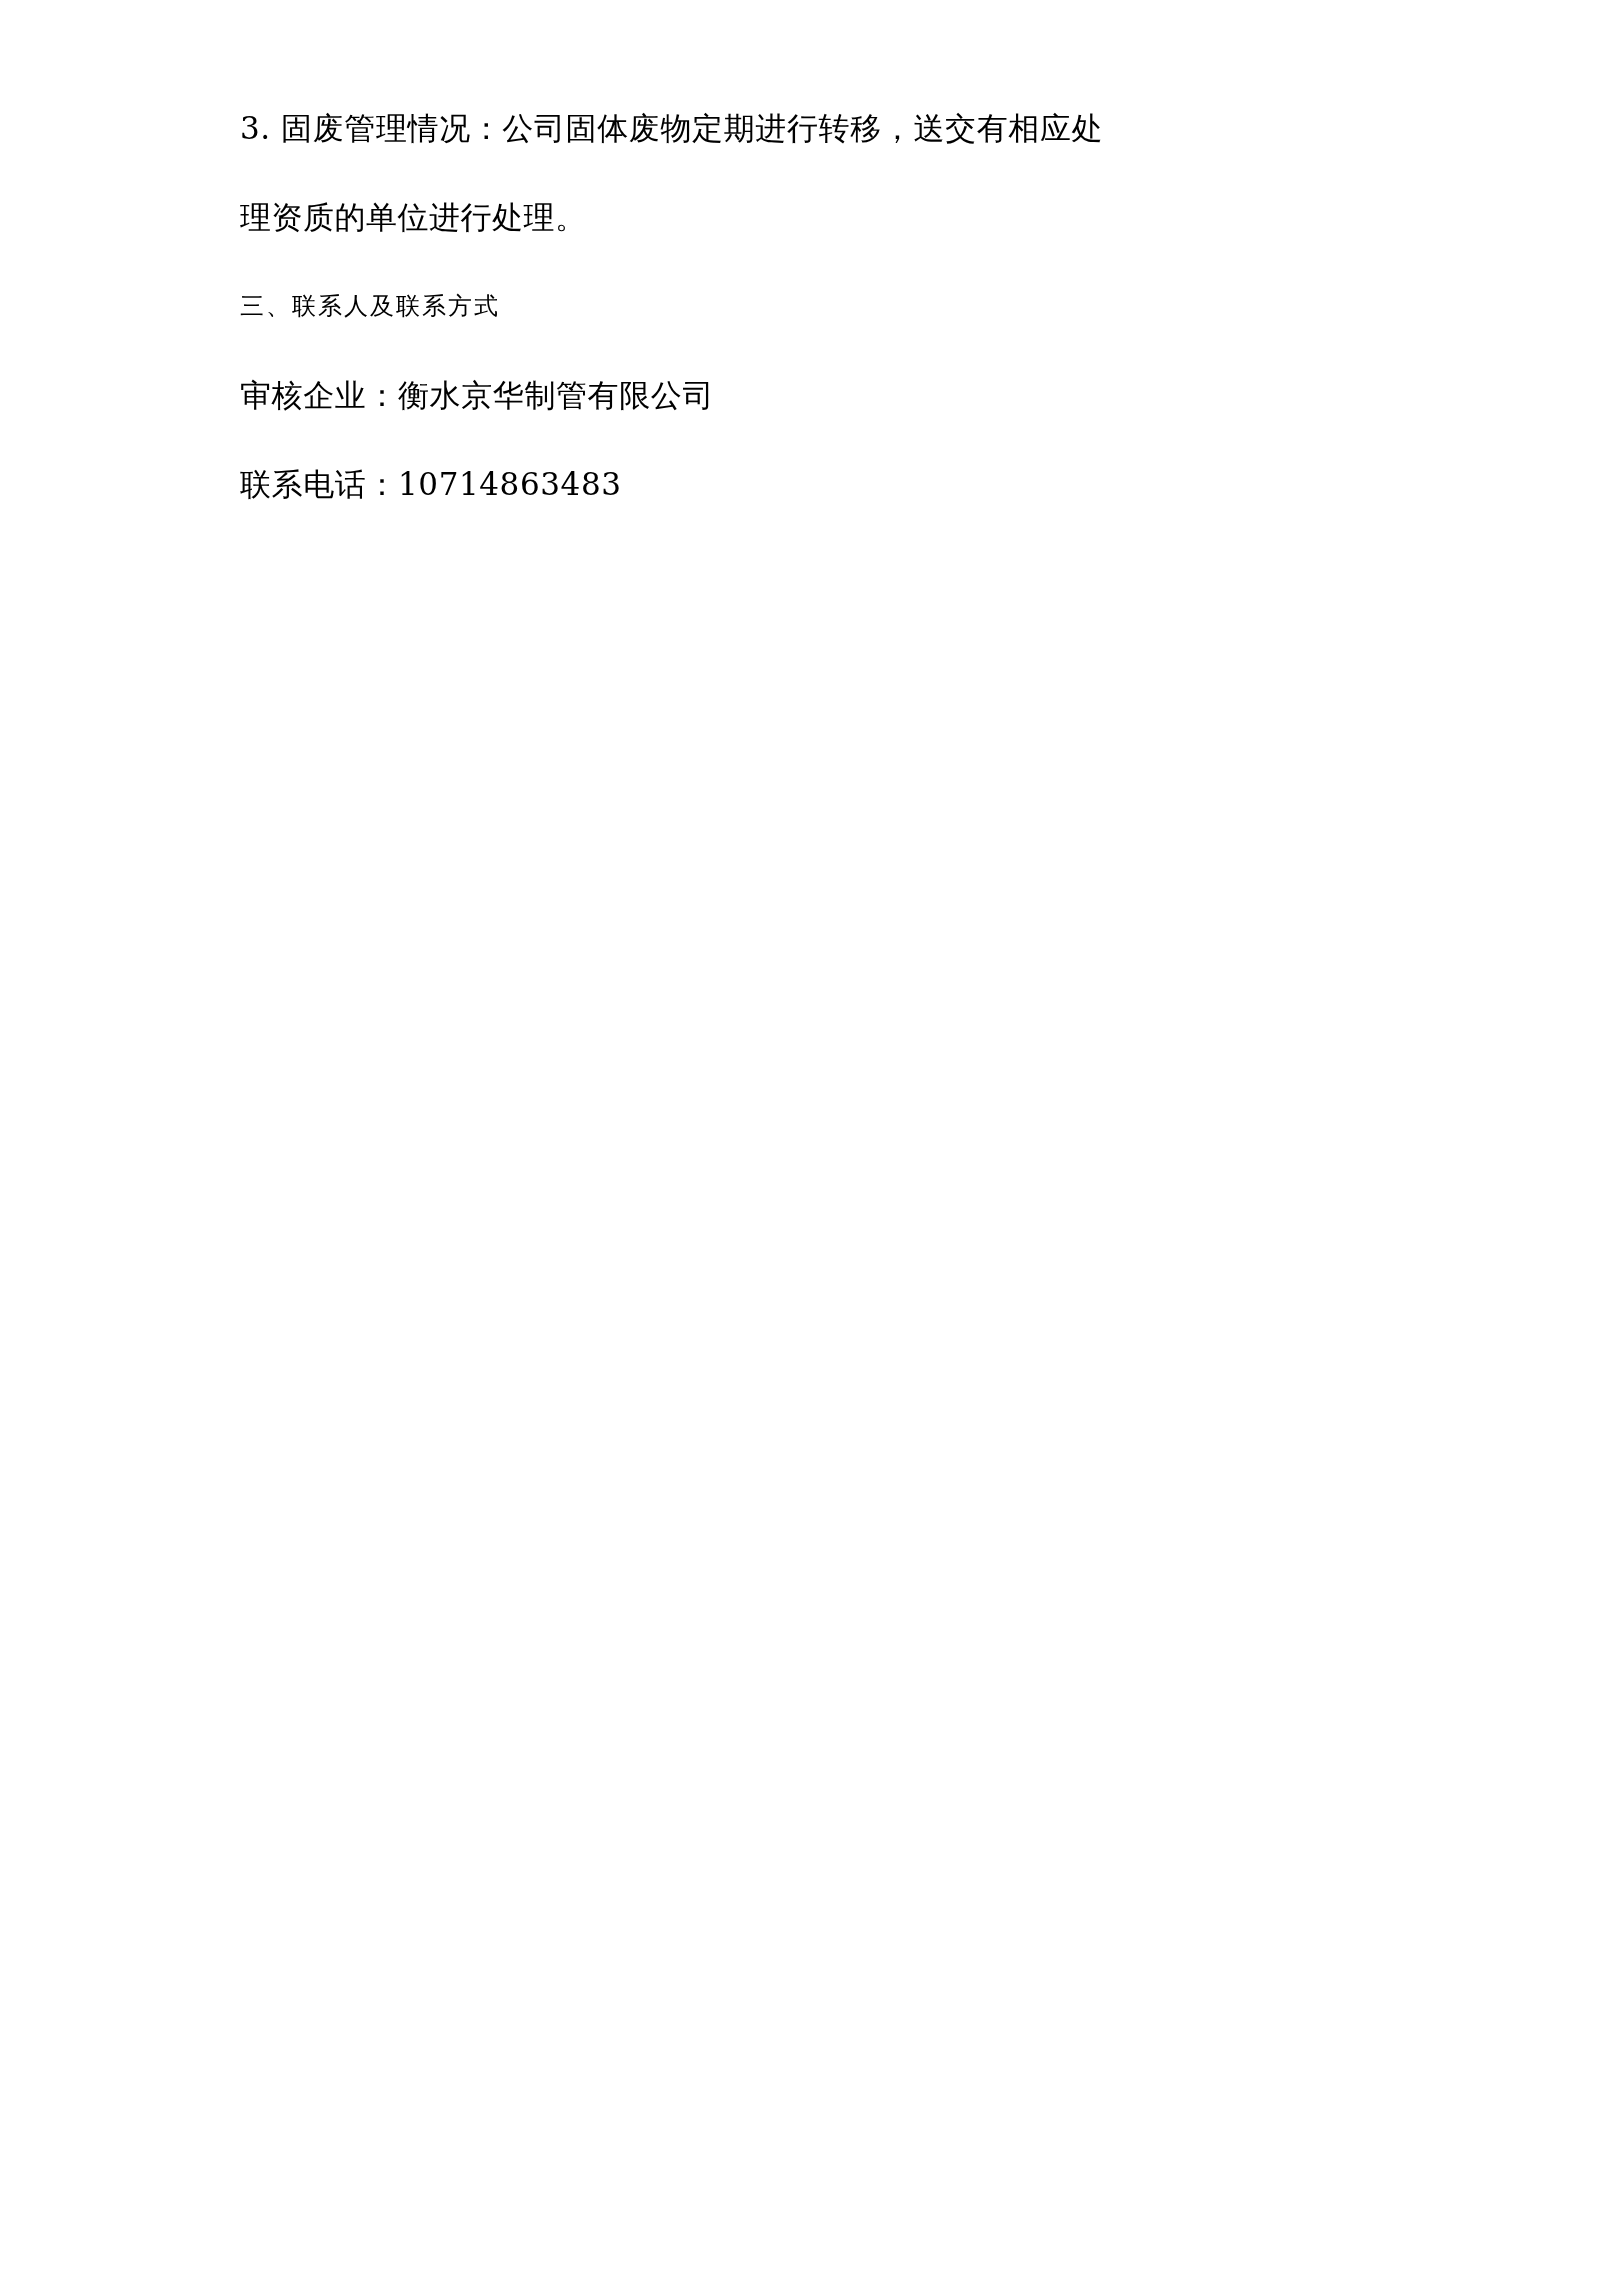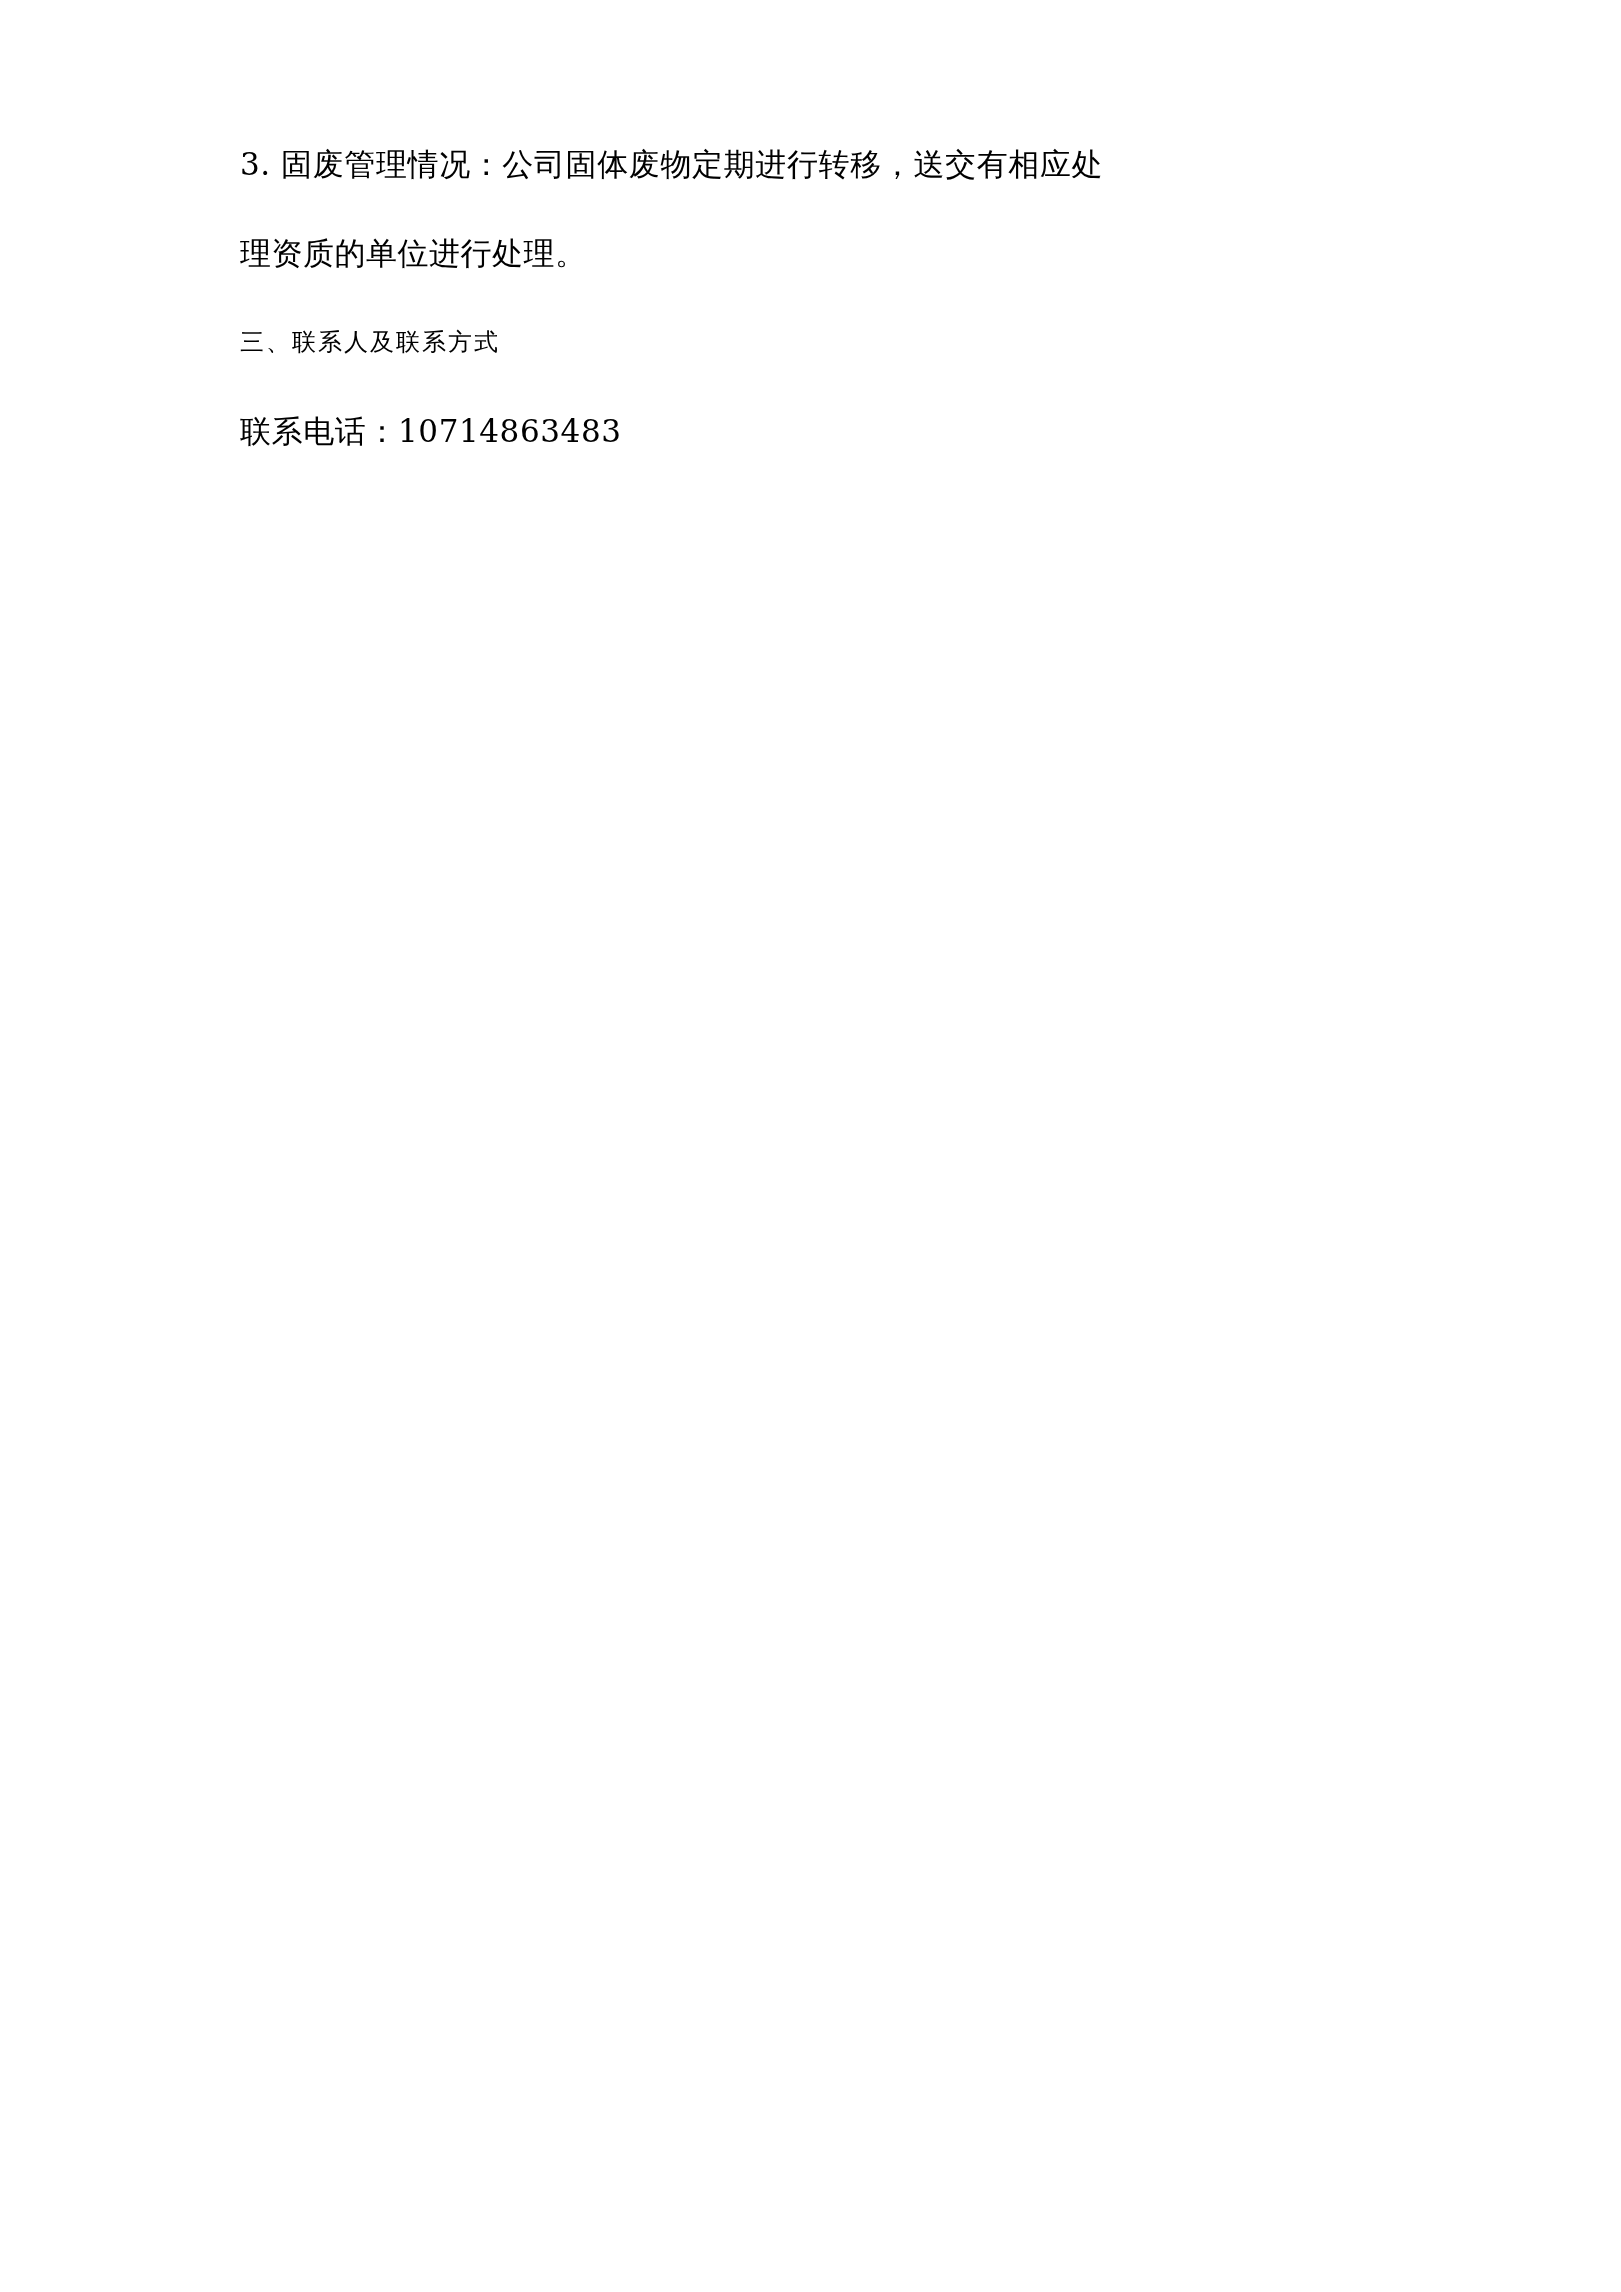--- a/index.html
+++ b/index.html
@@ -12,21 +12,21 @@
     height: 2293px;
     font-family: "DejaVu Serif", "Liberation Serif", serif;
     color: #000000;
     overflow: hidden;
   }
   .page {
     position: relative;
     width: 1324px;
     height: 2293px;
     box-sizing: border-box;
-    padding: 120px 221px 0 240px;
+    padding: 84px 221px 0 240px;
     background: #ffffff;
   }
   .doc-body {
     display: block;
   }
   .para {
     font-size: 31px;
     line-height: 89px;
     letter-spacing: 0.5px;
     text-align: justify;
@@ -62,20 +62,21 @@
 <body>
 
 <div class="page">
   <div class="doc-body">
 
     <p class="para indent-0">3. 固废管理情况：公司固体废物定期进行转移，送交有相应处理资质的单位进行处理。</p>
 
 
     <div class="section-head">三、联系人及联系方式</div>
 
+    <div class="line">审核企业：衡水京华制管有限公司</div>
 
 
     <div class="line">联系电话：10714863483</div>
 
 
 
 
     <div class="spacer-bottom"></div>
   </div>
 </div>

